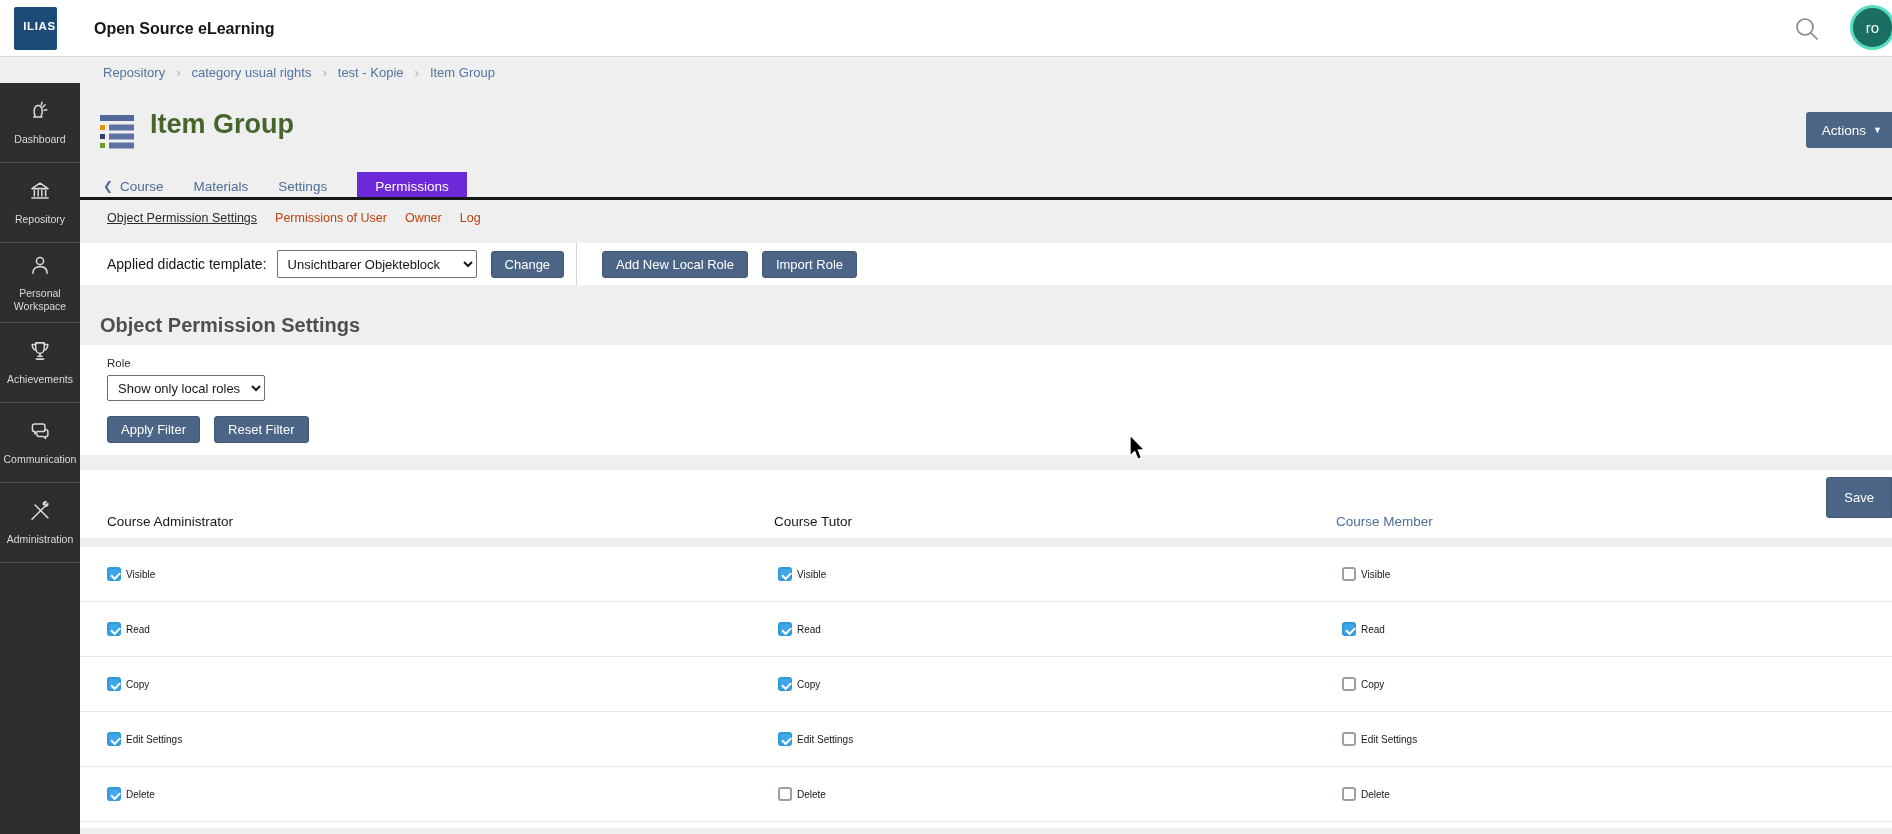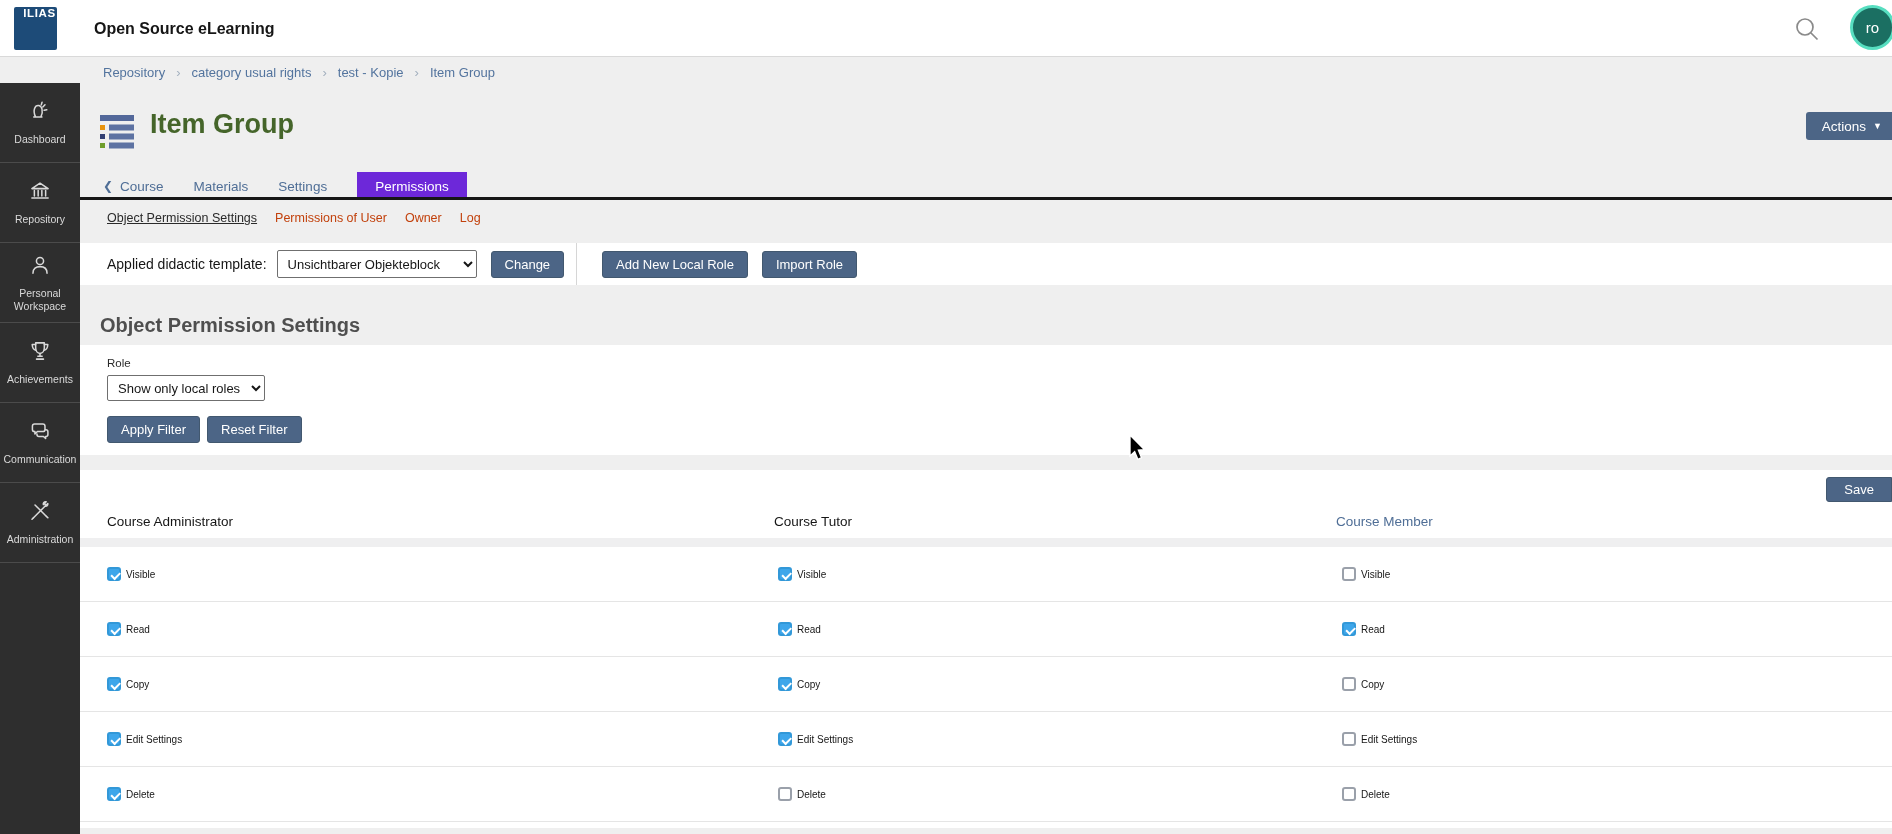--- a/index.html
+++ b/index.html
@@ -2,41 +2,41 @@
 <html><head>
 <meta charset="utf-8">
 <style>
   * { margin:0; padding:0; box-sizing:border-box; }
   html,body { width:1892px; height:834px; }
   body { font-family:"Liberation Sans", sans-serif; background:#efefef; overflow:hidden; position:relative; color:#161616; }
   #screen { position:absolute; inset:0; width:1892px; height:834px; overflow:hidden; }
 
   
   .header { position:absolute; left:0; top:0; width:1892px; height:57px; background:#ffffff; border-bottom:1px solid #d9d9d9; z-index:5; }
-  .logo { position:absolute; left:14px; top:7px; width:43px; height:43px; background:#1d4b78; border-radius:2px; display:flex; align-items:flex-start; justify-content:center; padding-bottom:6px; cursor:pointer;padding-left:8px; }
+  .logo { position:absolute; left:14px; top:7px; width:43px; height:43px; background:#1d4b78; border-radius:2px; display:flex; align-items:center; justify-content:center; padding-bottom:6px; cursor:pointer;padding-left:8px; }
   .logo span { color:#fff; font-size:11.5px; font-weight:bold; letter-spacing:.6px; }
   .app-title { position:absolute; left:94px; top:0; height:57px; display:flex; align-items:center; font-size:16px; font-weight:bold; color:#161616; }
   .search-btn { position:absolute; left:1792px; top:14px; width:30px; height:30px; cursor:pointer; }
   .avatar { position:absolute; left:1850px; top:5px; width:45px; height:45px; border-radius:50%; background:#1b6f62; border:3px solid #57dec0; color:#fff; font-size:15px; display:flex; align-items:center; justify-content:center; cursor:pointer; }
 
   
   .sidebar { position:absolute; left:0; top:83px; width:80px; height:751px; background:#2e2e2e; z-index:4; }
   .side-item { height:80px; border-bottom:1px solid rgba(255,255,255,.14); display:flex; flex-direction:column; align-items:center; justify-content:center; cursor:pointer; }
   .side-item svg { margin-bottom:5px; }
   .side-item .slabel { color:#dadada; font-size:10.5px; line-height:1.25; text-align:center; max-width:76px; }
 
   
   .breadcrumb { position:absolute; left:103px; top:65px; display:flex; align-items:center; gap:11px; font-size:13px; }
   .crumb { color:#53749e; cursor:pointer; }
   .crumb-sep { color:#a3b0bf; font-size:13px; }
 
   
   .obj-icon { position:absolute; left:98px; top:113px; }
   .page-title { position:absolute; left:150px; top:109px; font-size:27px; color:#45652a; }
-  .actions-btn { position:absolute; right:0; top:112px; height:28px; background:#4c6586; color:#fff; font-size:13.5px; border:none; border-radius:3px 0 0 3px; padding:0 10px 0 16px; display:flex; align-items:center; cursor:pointer; font-family:inherit; }
+  .actions-btn { position:absolute; right:0; top:112px; height:36px; background:#4c6586; color:#fff; font-size:13.5px; border:none; border-radius:3px 0 0 3px; padding:0 10px 0 16px; display:flex; align-items:center; cursor:pointer; font-family:inherit; }
   .actions-btn .caret { font-size:9px; margin-left:7px; }
 
   
   .tabs { position:absolute; left:103px; top:172px; height:28px; display:flex; align-items:center; gap:30px; }
   .tab { color:#4f6e96; font-size:13.5px; cursor:pointer; display:flex; align-items:center; gap:7px; }
   .tab .back-ic { font-size:12px; }
   .tab.active { align-self:stretch; background:#6d28d9; color:#fff; padding:0 18px; }
   .tab-underline { position:absolute; left:80px; top:197px; width:1812px; height:3px; background:#161616; }
 
   
@@ -52,25 +52,25 @@
   .sel-template { width:200px; margin-right:14px; }
   .btn { background:#4c6586; color:#fff; border:1px solid #42586f; border-radius:3px; font-size:13px; height:27px; padding:0 13px; display:inline-flex; align-items:center; cursor:pointer; font-family:inherit; }
   .vdivider { width:1px; height:42px; background:#d6d6d6; margin:0 25px 0 12px; }
   .gap14 { margin-right:14px; }
 
   .section-heading { position:absolute; left:100px; top:314px; font-size:20px; color:#4f4f4f; }
 
   .band-filter { top:345px; height:110px; }
   .role-label { position:absolute; left:27px; top:12px; font-size:11.5px; color:#2a2a2a; }
   .sel-role { position:absolute; left:27px; top:30px; width:158px; height:26px; }
-  .filter-btns { position:absolute; left:27px; top:71px; display:flex; gap:7px; }
+  .filter-btns { position:absolute; left:27px; top:71px; display:flex; gap:14px; }
 
   
   .band-table { top:470px; height:358px; }
-  .save-btn { position:absolute; right:0; top:7px; height:25px; border-radius:3px 0 0 3px; padding:0 17px; }
+  .save-btn { position:absolute; right:0; top:7px; height:41px; border-radius:3px 0 0 3px; padding:0 17px; }
   .thead { position:absolute; left:0; top:40px; width:100%; height:28px; font-size:13.5px; }
   .thead .th { position:absolute; top:4px; }
   .th0 { left:27px; } .th1 { left:694px; } .th2 { left:1256px; }
   .th-link { color:#4f6e96; cursor:pointer; }
   .thead-gap { position:absolute; left:0; top:68px; width:100%; height:9px; background:#efeff0; }
   .prows { position:absolute; left:0; top:77px; width:100%; }
   .prow { position:relative; height:55px; border-bottom:1px solid #e5e5e5; }
   .pcell { position:absolute; top:50%; transform:translateY(-50%); display:flex; align-items:center; gap:5px; }
   .c0 { left:27px; } .c1 { left:698px; } .c2 { left:1262px; }
   .cb { width:14px; height:14px; border-radius:3px; border:2px solid #9aa0aa; background:#fff; position:relative; cursor:pointer; flex:0 0 auto; }

